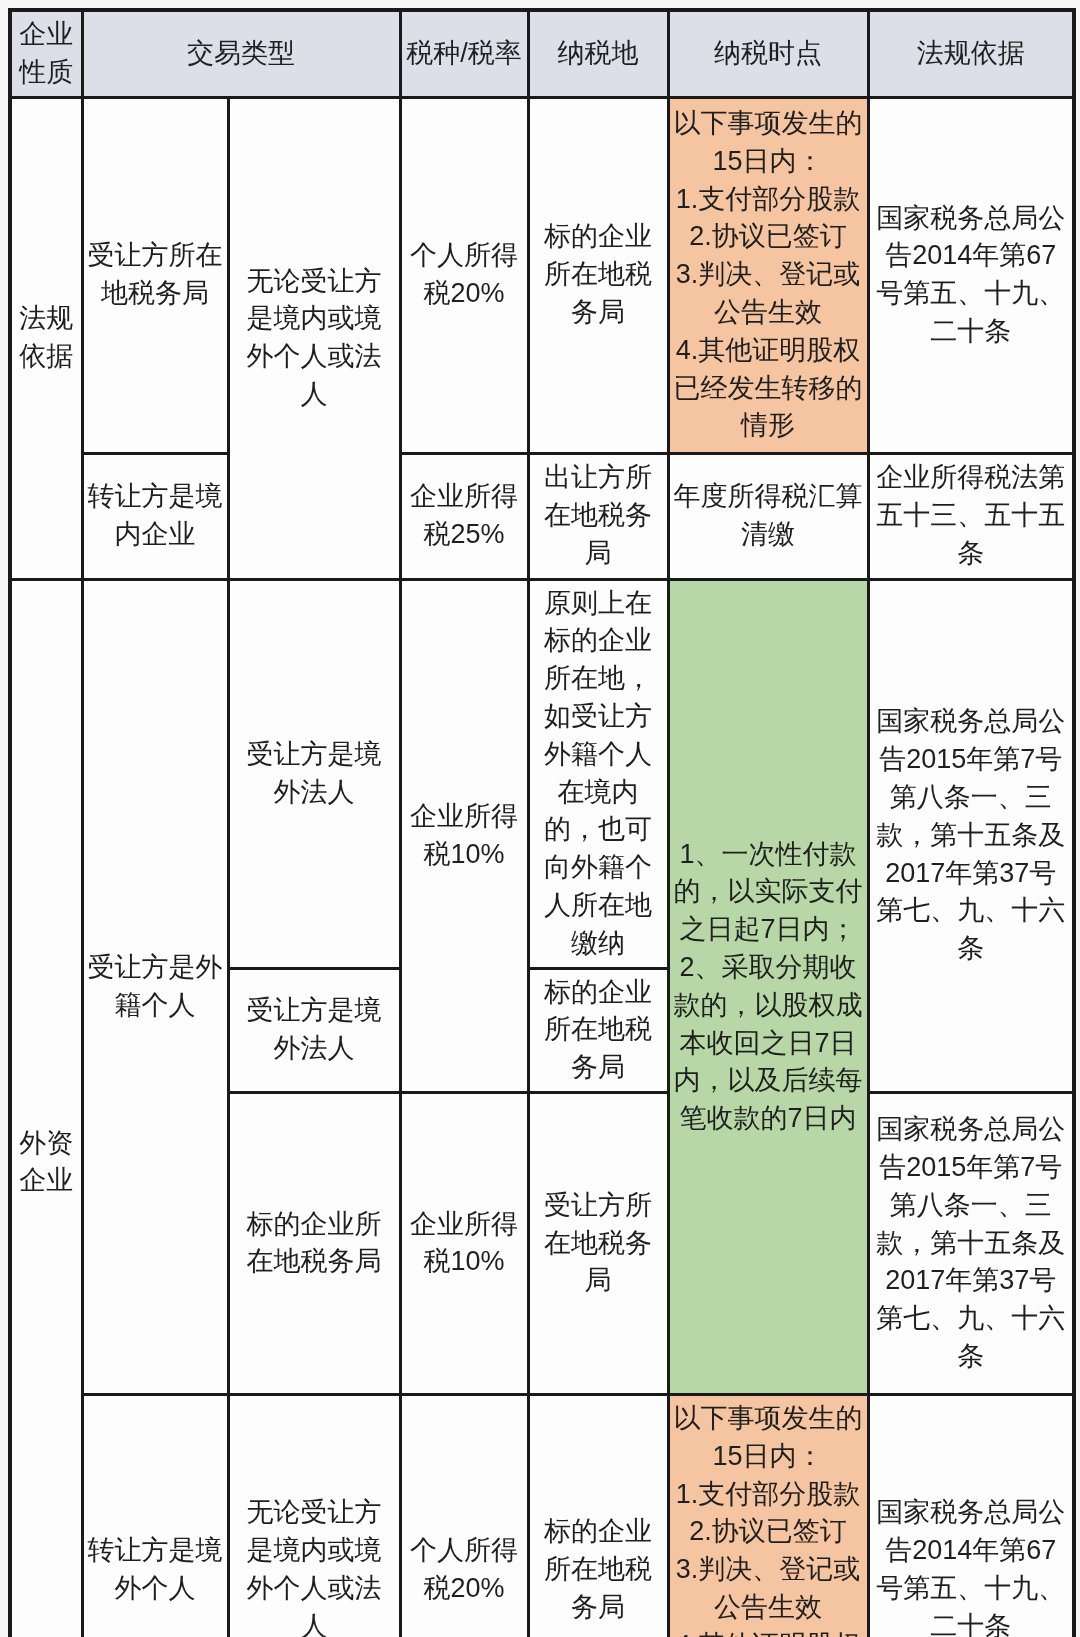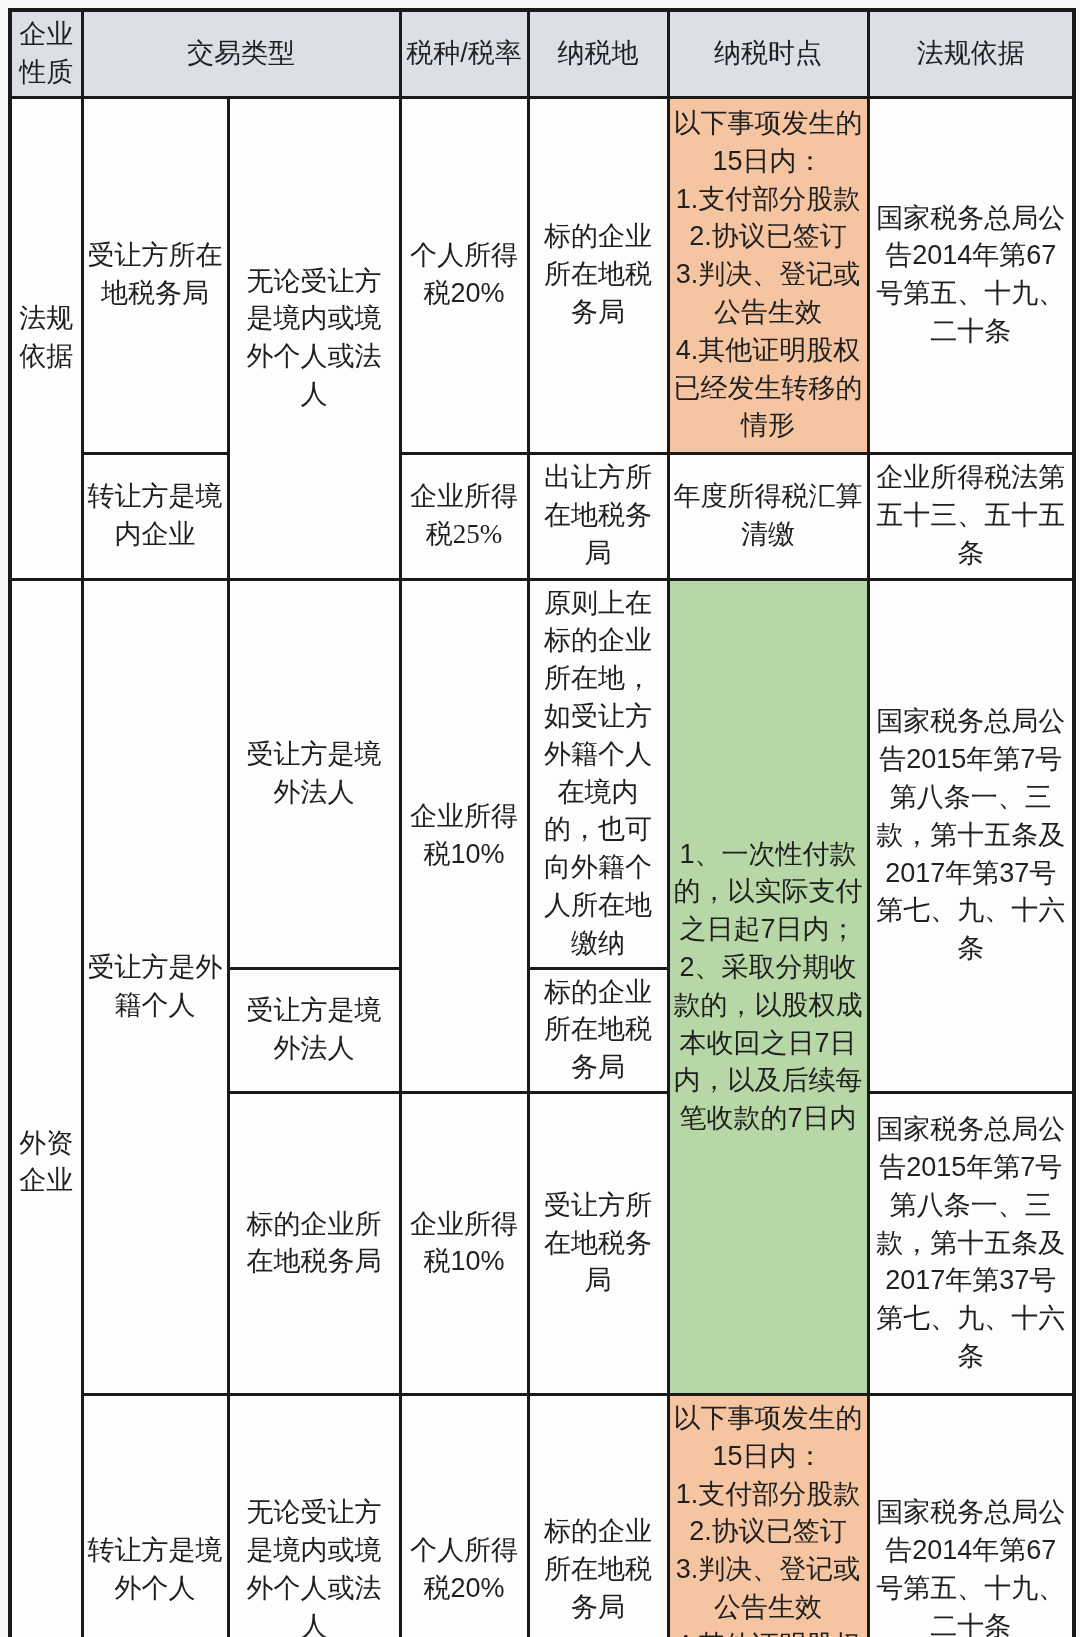--- a/index.html
+++ b/index.html
@@ -59,21 +59,21 @@
     padding:4px 6px;
   }
   td.place{font-size:26px;}
   td.place-long{
     font-size:25px;
     text-align:left;
     padding:4px 5px;
   }
   tr.h-header{height:58px;}
   tr.h-r1{height:356px;}
-  tr.h-r2{height:126px;font-family:Liberation Serif, serif;}
+  tr.h-r2{height:126px;}
   tr.h-a{height:322px;}
   tr.h-b{height:104px;}
   tr.h-c{height:302px;}
   tr.h-d{height:348px;}
 </style>
 </head>
 <body>
 
 <table class="tax">
   <colgroup>

